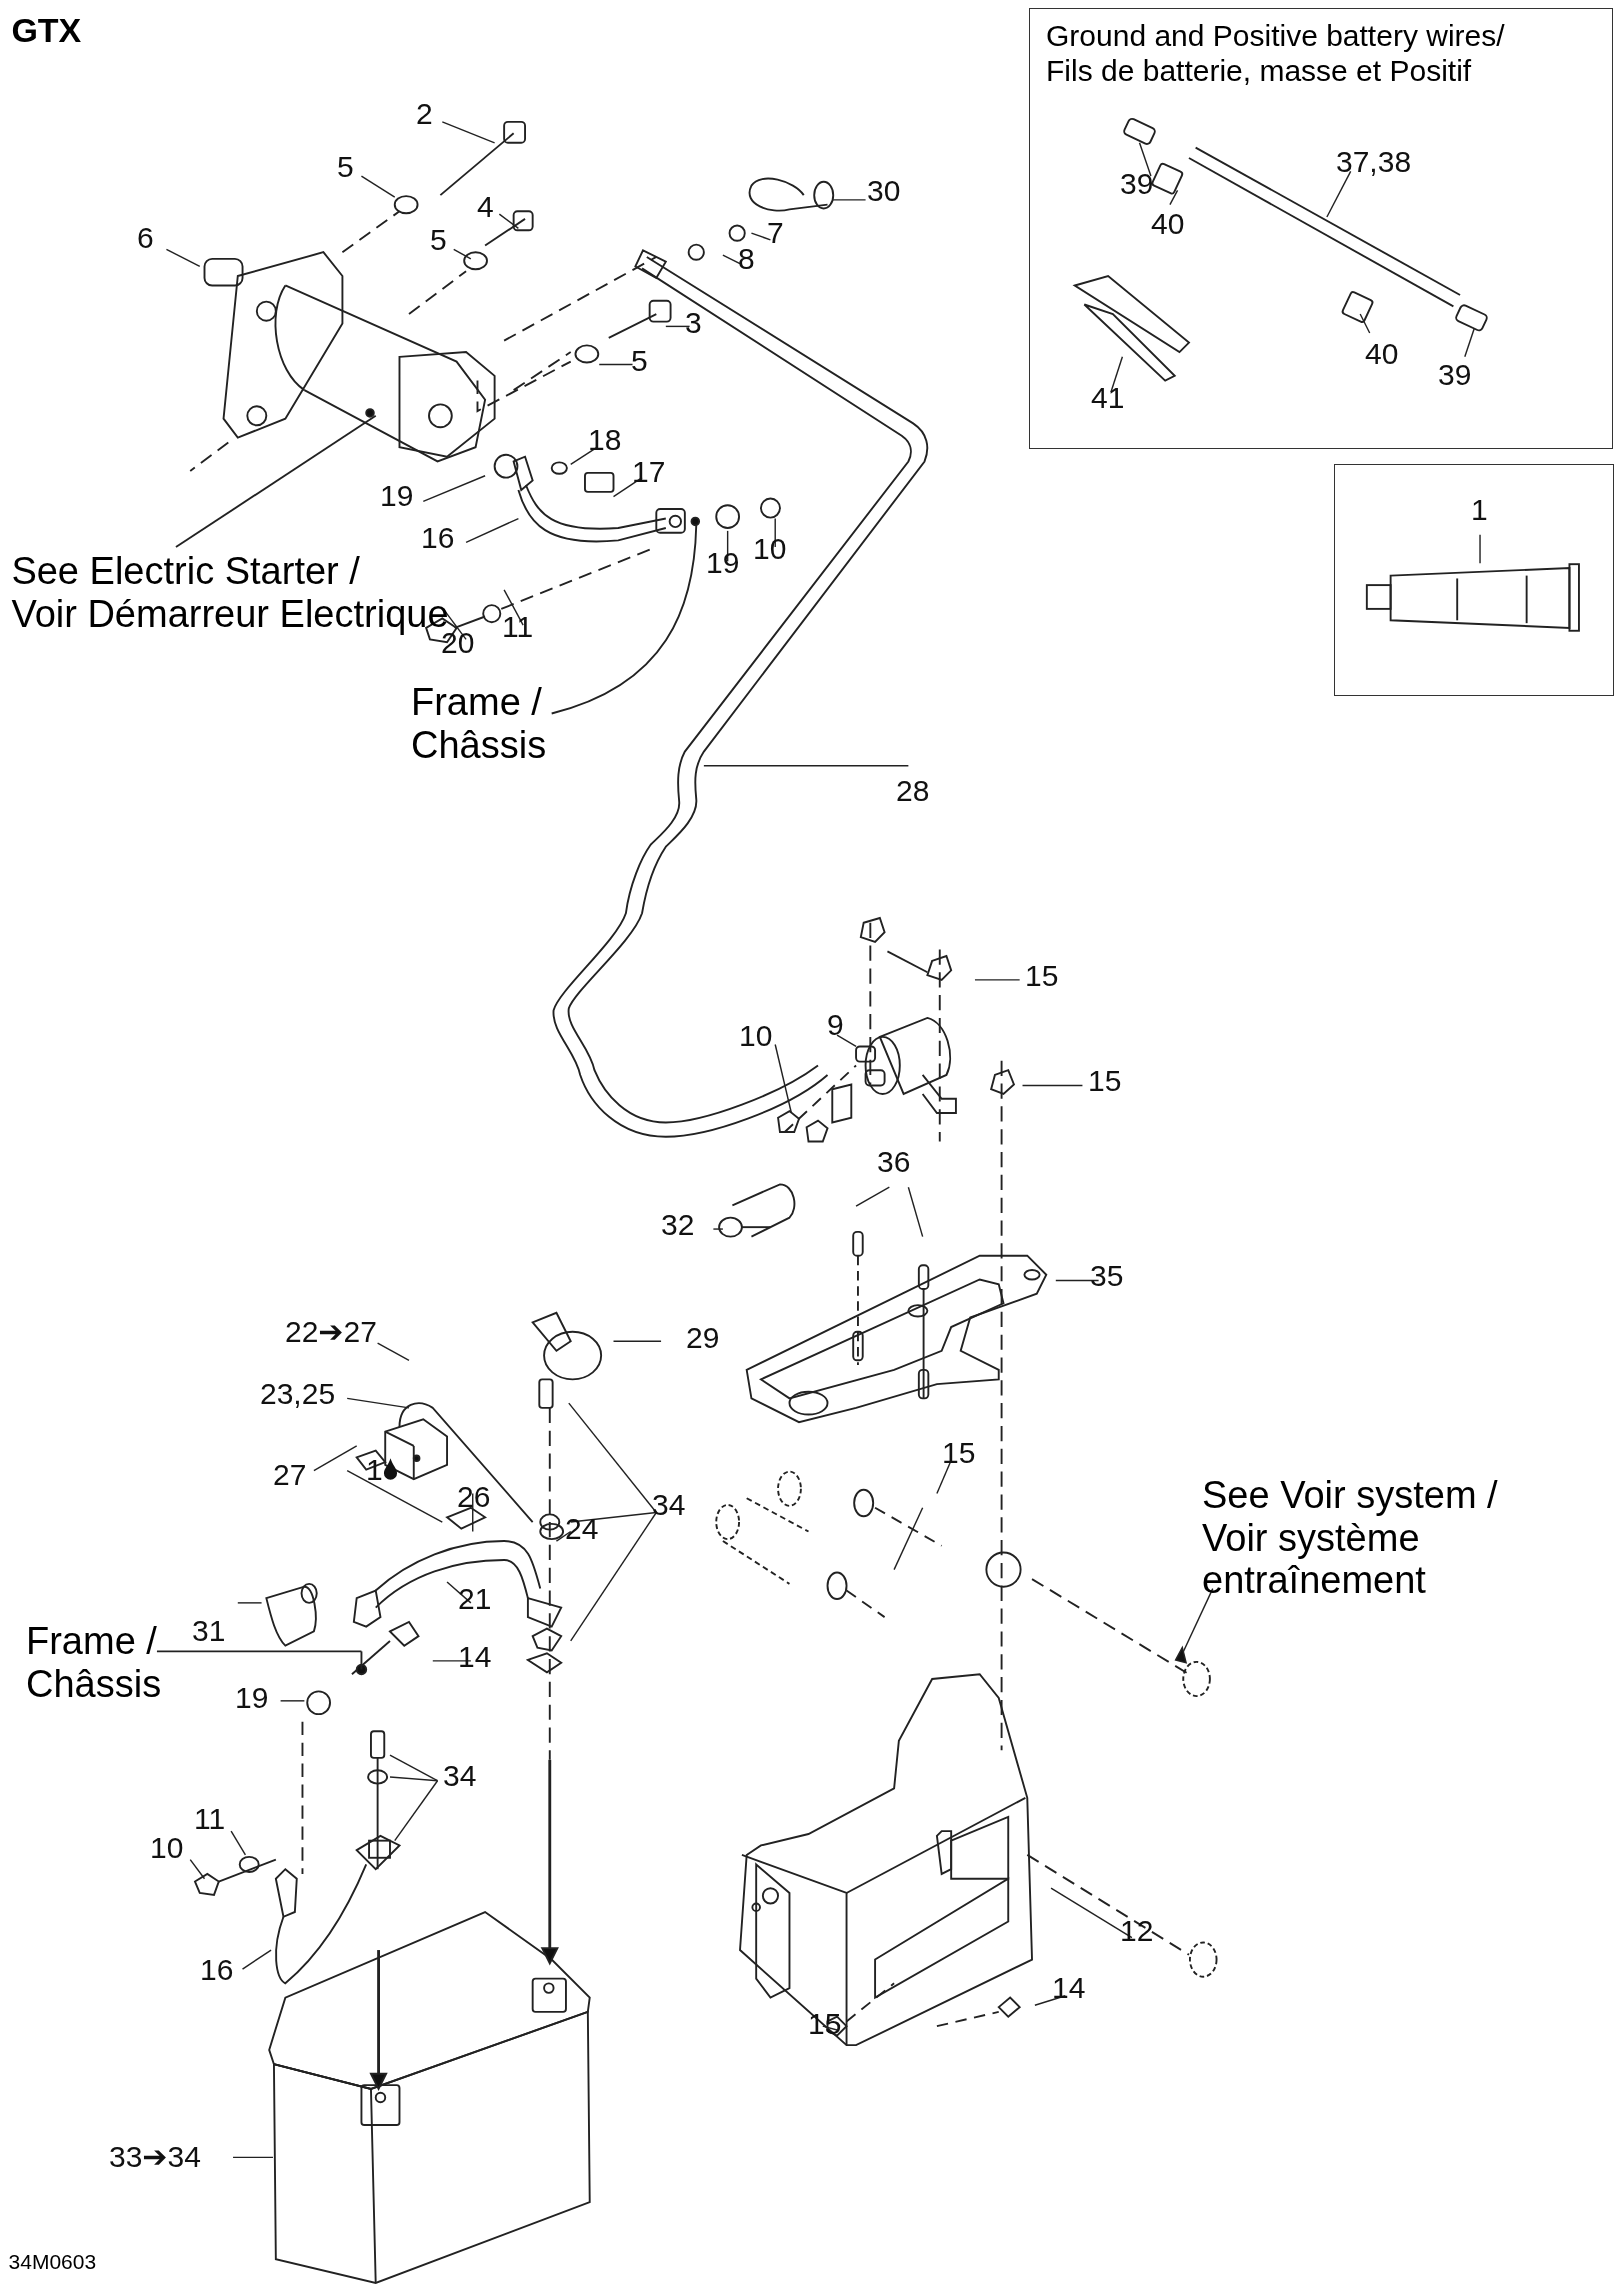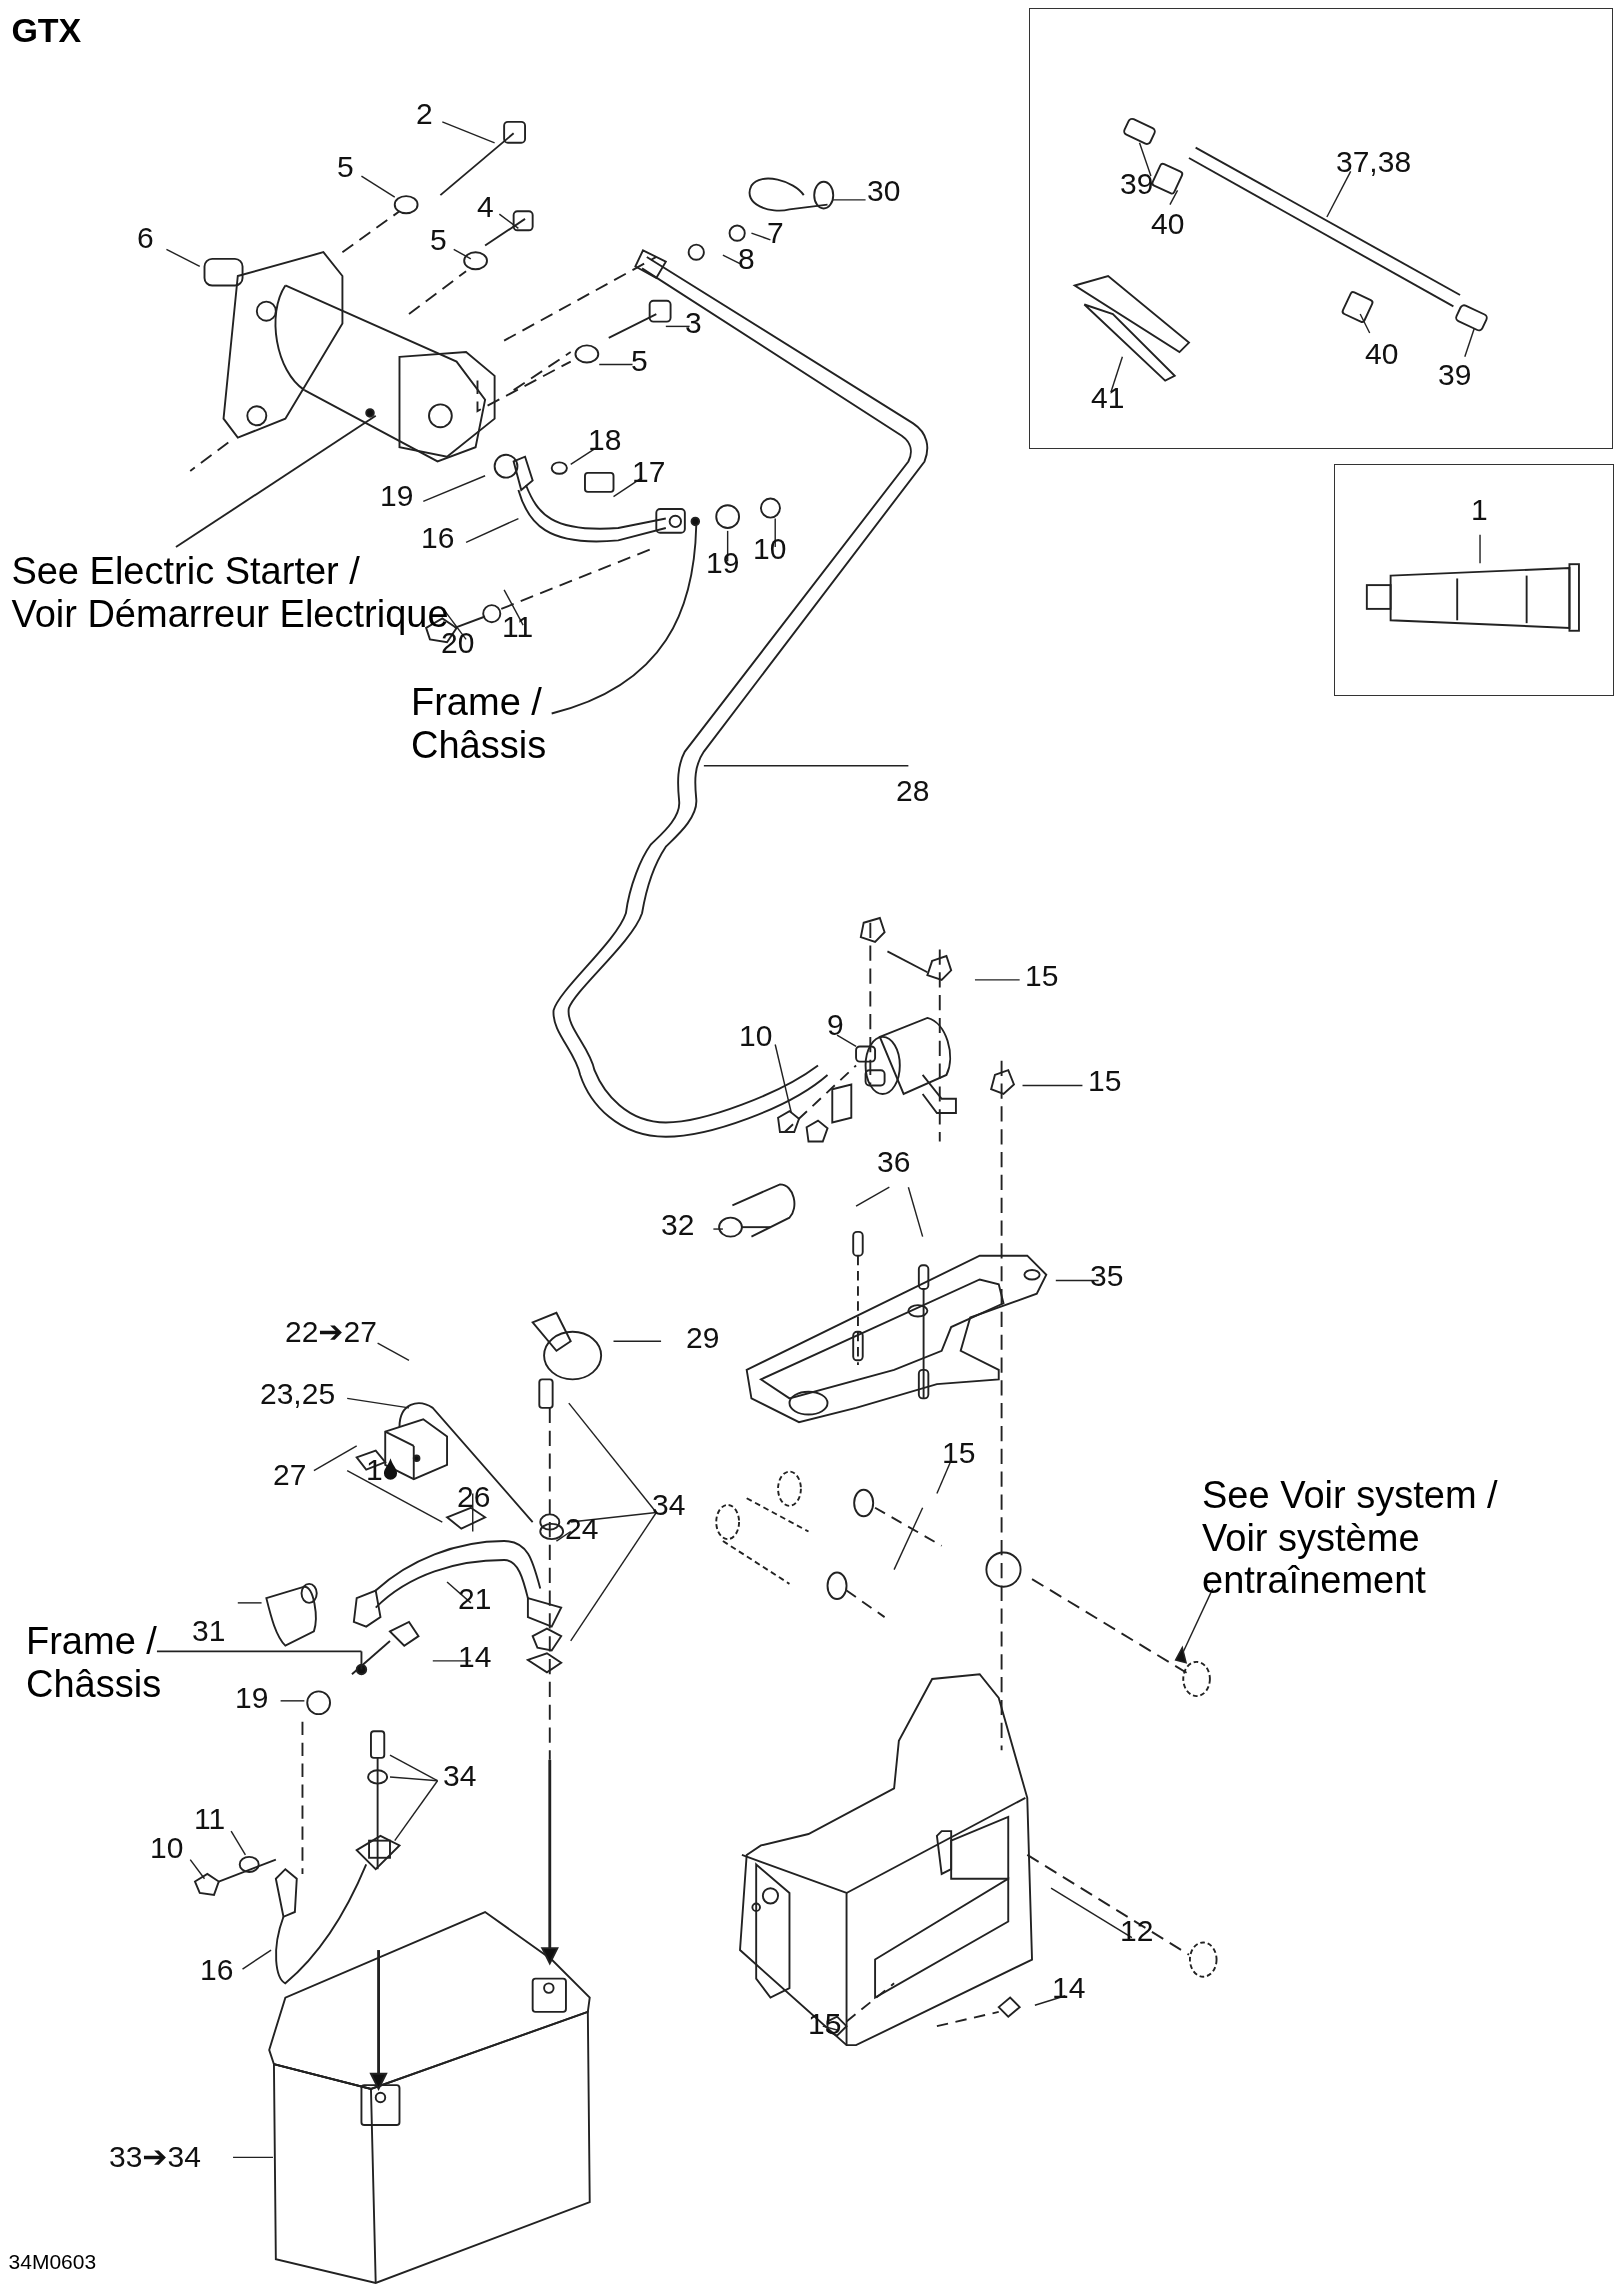--- a/index.html
+++ b/index.html
@@ -293,20 +293,22 @@
     <line x1="1168" y1="412" x2="1180" y2="375"></line>
     <line x1="1556" y1="592" x2="1556" y2="562"></line>
     <line x1="430" y1="742" x2="430" y2="742"></line>
   </g>
 </svg>
 
 <div class="title">GTX</div>
 
 <div class="box" style="left:1029px; top:7.6px; width:582px; height:439px;"></div>
 <div class="boxtitle" style="left:1046px; top:19px;">
+  <div>Ground and Positive battery wires/</div>
+  <div>Fils de batterie, masse et Positif</div>
 </div>
 <span class="lbl" style="left:1120px; top:169px;">39</span>
 <span class="lbl" style="left:1151px; top:209px;">40</span>
 <span class="lbl" style="left:1336px; top:147px;">37,38</span>
 <span class="lbl" style="left:1365px; top:339px;">40</span>
 <span class="lbl" style="left:1438px; top:360px;">39</span>
 <span class="lbl" style="left:1091px; top:383px;">41</span>
 
 <div class="box" style="left:1334px; top:464px; width:278px; height:230px;"></div>
 <span class="lbl" style="left:1471px; top:495px;">1</span>

